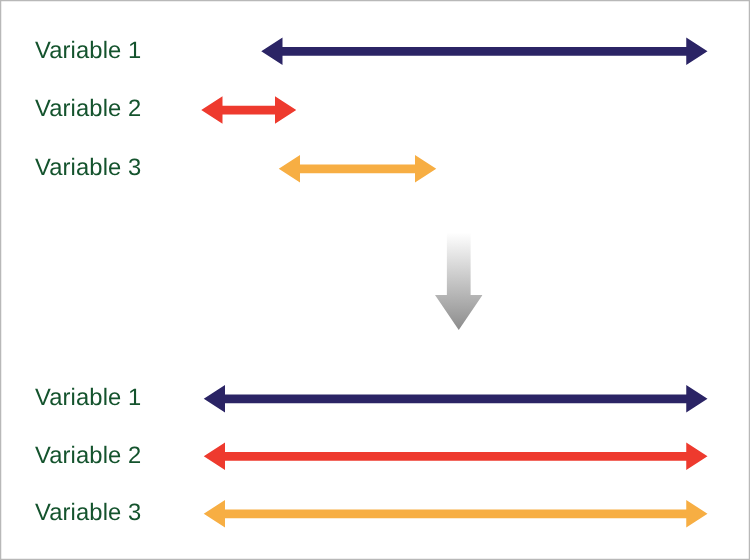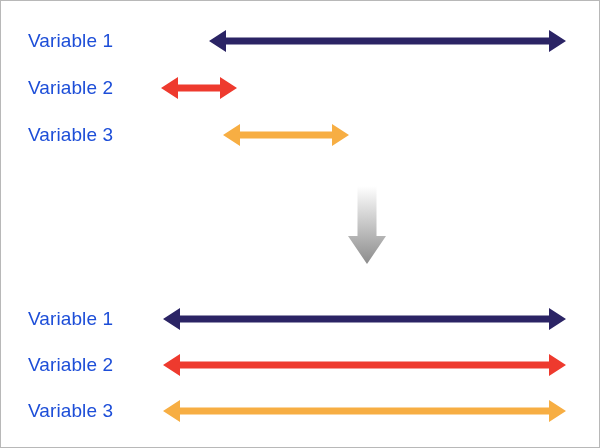--- a/index.html
+++ b/index.html
@@ -31,21 +31,21 @@
     width: 100%;
     height: 34px;
   }
   .row-label {
     position: absolute;
     left: 27px;
     top: 0;
     height: 34px;
     line-height: 34px;
     font-size: 19px;
-    color: #1d4ed8;
+    color: #14532d;
     letter-spacing: 0.1px;
     white-space: nowrap;
     font-family: "Liberation Sans", sans-serif;
   }
   .arrow-holder {
     position: absolute;
     top: 0;
     height: 34px;
   }
   .arrow-holder svg {

